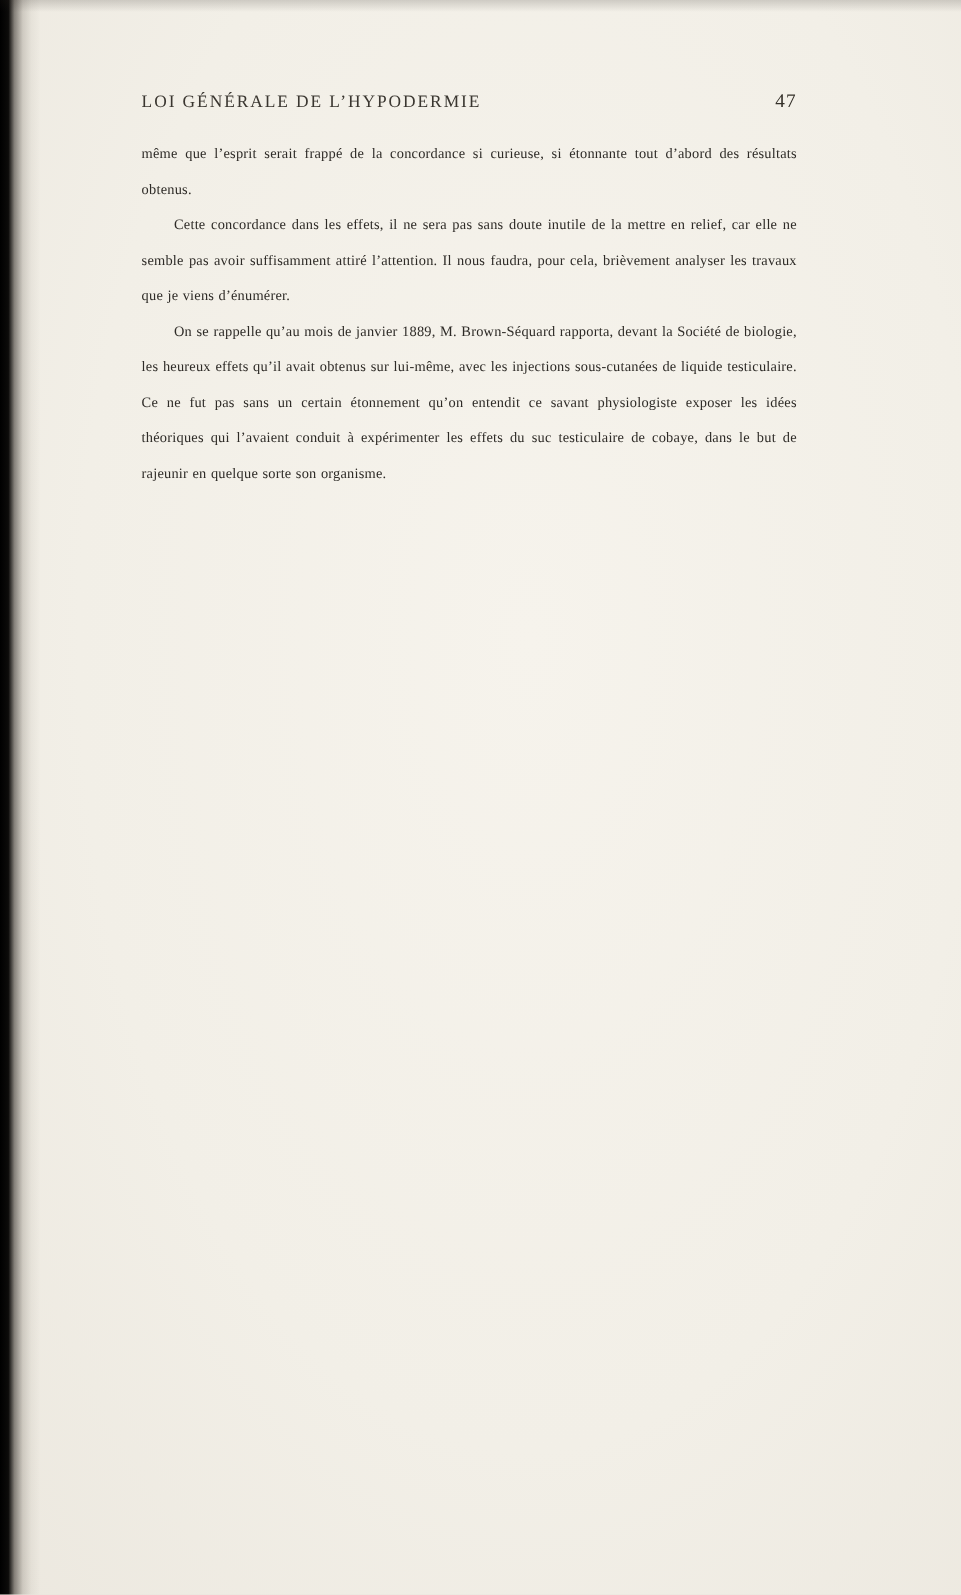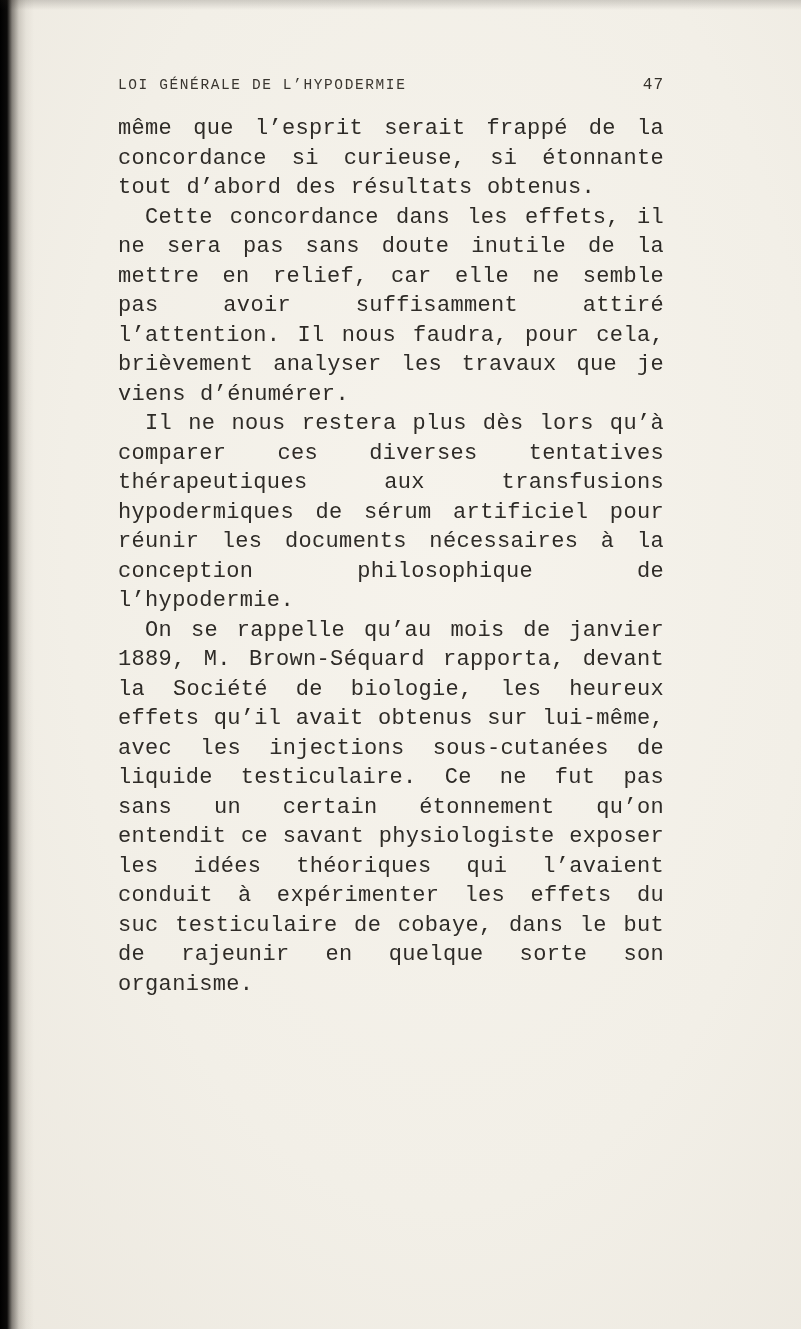--- a/index.html
+++ b/index.html
@@ -40,42 +40,41 @@
     right: 0;
     height: 10px;
     background: linear-gradient(to bottom, rgba(40,35,30,0.18), rgba(40,35,30,0));
     pointer-events: none;
   }
   .page-content {
     position: absolute;
     left: 118px;
     top: 76px;
     width: 546px;
-    font-family: Liberation Mono, monospace;
   }
   .running-header {
     display: flex;
     justify-content: space-between;
     align-items: baseline;
     margin-bottom: 20px;
   }
   .running-title {
     font-size: 14.5px;
     letter-spacing: 1.6px;
     color: #3a3630;
     white-space: nowrap;
   }
   .page-number {
     font-size: 16px;
     letter-spacing: 1px;
     color: #343029;
   }
   .body-para {
     margin: 0;
-    font-size: 22px;
+    font-size: 12px;
     line-height: 29.5px;
     text-align: justify;
     text-indent: 27px;
     letter-spacing: 0.015em;
     word-spacing: 0.04em;
   }
   .body-para.no-indent {
     text-indent: 0;
   }
   .section-heading {
@@ -102,19 +101,18 @@
 
     <div class="running-header">
       <span class="running-title">LOI GÉNÉRALE DE L’HYPODERMIE</span>
       <span class="page-number">47</span>
     </div>
 
     <p class="body-para no-indent">même que l’esprit serait frappé de la concordance si curieuse, si étonnante tout d’abord des résultats obtenus.</p>
 
     <p class="body-para">Cette concordance dans les effets, il ne sera pas sans doute inutile de la mettre en relief, car elle ne semble pas avoir suffisamment attiré l’attention. Il nous faudra, pour cela, brièvement analyser les travaux que je viens d’énumérer.</p>
 
-    <p class="body-para">Il ne nous restera plus dès lors qu’à comparer ces diverses tentatives thérapeutiques aux transfusions hypodermiques de sérum artificiel pour réunir les documents nécessaires à la conception philosophique de l’hypodermie.</p>
 
 
     <p class="body-para">On se rappelle qu’au mois de janvier 1889, M. Brown-Séquard rapporta, devant la Société de biologie, les heureux effets qu’il avait obtenus sur lui-même, avec les injections sous-cutanées de liquide testiculaire. Ce ne fut pas sans un certain étonnement qu’on entendit ce savant physiologiste exposer les idées théoriques qui l’avaient conduit à expérimenter les effets du suc testiculaire de cobaye, dans le but de rajeunir en quelque sorte son organisme.</p>
 
   </div>
 </div>
 
 </body></html>

